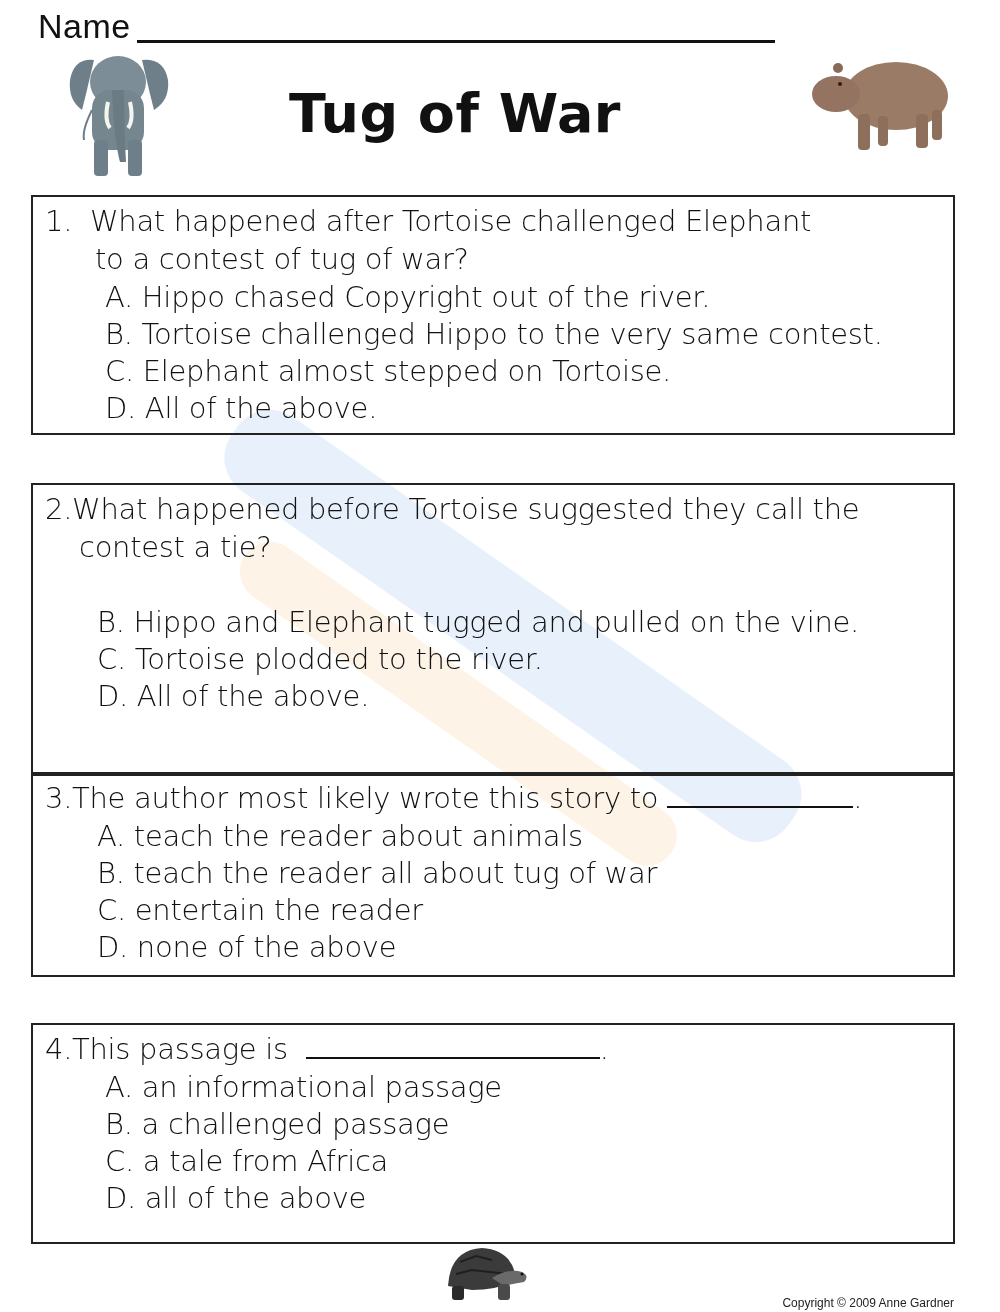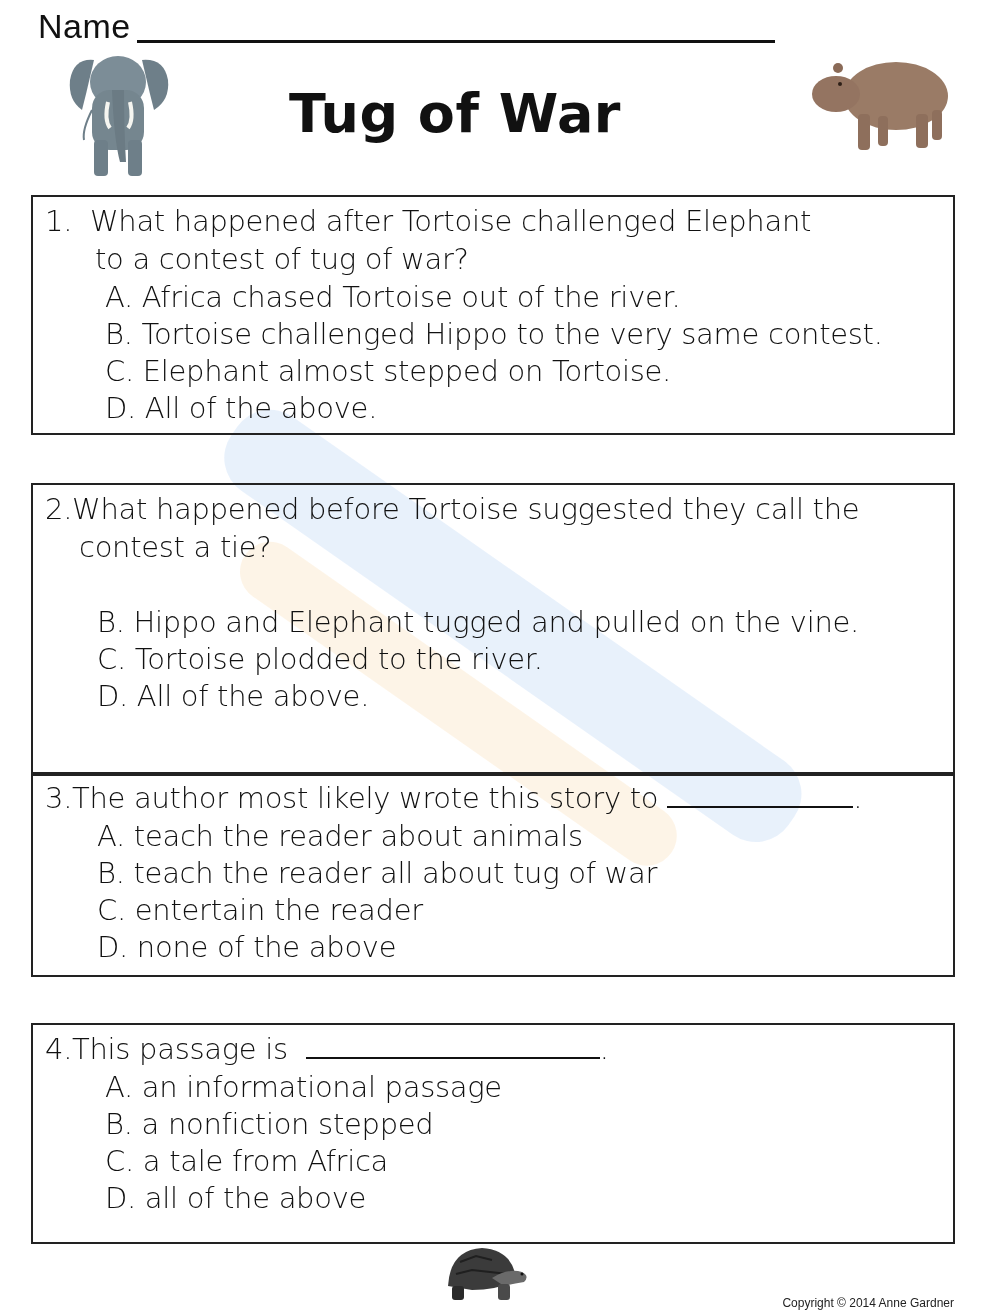--- a/index.html
+++ b/index.html
@@ -86,21 +86,21 @@
   <rect x="108" y="58" width="12" height="34" rx="4" fill="#8e6f5c"></rect>
   <rect x="124" y="54" width="10" height="30" rx="4" fill="#8e6f5c"></rect>
   <circle cx="32" cy="28" r="2" fill="#2d1f17"></circle>
 </svg>
 
 <div class="qbox" style="top:195px;height:240px;">
   <div class="qline" style="left:12px;top:6px;">
     <span>1.</span>&nbsp;&nbsp;<span>What happened after Tortoise challenged Elephant</span>
   </div>
   <div class="qline" style="left:62px;top:44px;">to a contest of tug of war?</div>
-  <div class="qline" style="left:72px;top:82px;">A. Africa chased Tortoise out of the river.</div>
+  <div class="qline" style="left:72px;top:82px;">A. Hippo chased Copyright out of the river.</div>
   <div class="qline" style="left:72px;top:119px;">B.  Tortoise challenged Hippo to the very same contest.</div>
   <div class="qline" style="left:72px;top:156px;">C. Elephant almost stepped on Tortoise.</div>
   <div class="qline" style="left:72px;top:193px;">D.  All of the above.</div>
 </div>
 
 <div class="qbox" style="top:483px;height:293px;">
   <div class="qline" style="left:12px;top:6px;">
     <span>2.</span><span>What happened before Tortoise suggested they call the</span>
   </div>
   <div class="qline" style="left:46px;top:44px;">contest a tie?</div>
@@ -119,27 +119,27 @@
   <div class="qline" style="left:64px;top:118px;text-align:center;">C. entertain the reader</div>
   <div class="qline" style="left:64px;top:155px;">D. none of the above</div>
 </div>
 
 <div class="qbox" style="top:1023px;height:221px;padding-left:15px;">
   <div class="qline" style="left:12px;top:6px;">
     <span>4.</span><span>This passage is</span>
     &nbsp;<span class="blank" style="width:294px;"></span><span>.</span>
   </div>
   <div class="qline" style="left:72px;top:44px;">A. an informational passage</div>
-  <div class="qline" style="left:72px;top:81px;">B.  a nonfiction stepped</div>
+  <div class="qline" style="left:72px;top:81px;">B.  a challenged passage</div>
   <div class="qline" style="left:72px;top:118px;">C. a tale from Africa</div>
   <div class="qline" style="left:72px;top:155px;">D. all of the above</div>
 </div>
 
 <svg class="tortoise" viewBox="0 0 90 62">
   <path d="M6 44 Q8 8 40 6 Q70 8 74 36 Q60 48 30 48 Z" fill="#3b3b3b"></path>
   <path d="M18 20 L34 14 L50 18 M14 32 L30 28 L48 30 L66 32" stroke="#1f1f1f" stroke-width="2" fill="none"></path>
   <path d="M50 36 Q66 26 80 30 Q88 34 82 40 Q70 42 62 44 Z" fill="#6a6a6a"></path>
   <rect x="10" y="44" width="12" height="14" rx="3" fill="#2a2a2a"></rect>
   <rect x="56" y="42" width="12" height="16" rx="3" fill="#4a4a4a"></rect>
   <circle cx="80" cy="32" r="1.5" fill="#111"></circle>
 </svg>
 
-<div class="copyright">Copyright © 2014 Anne Gardner</div>
+<div class="copyright">Copyright © 2009 Anne Gardner</div>
 
 </body></html>

